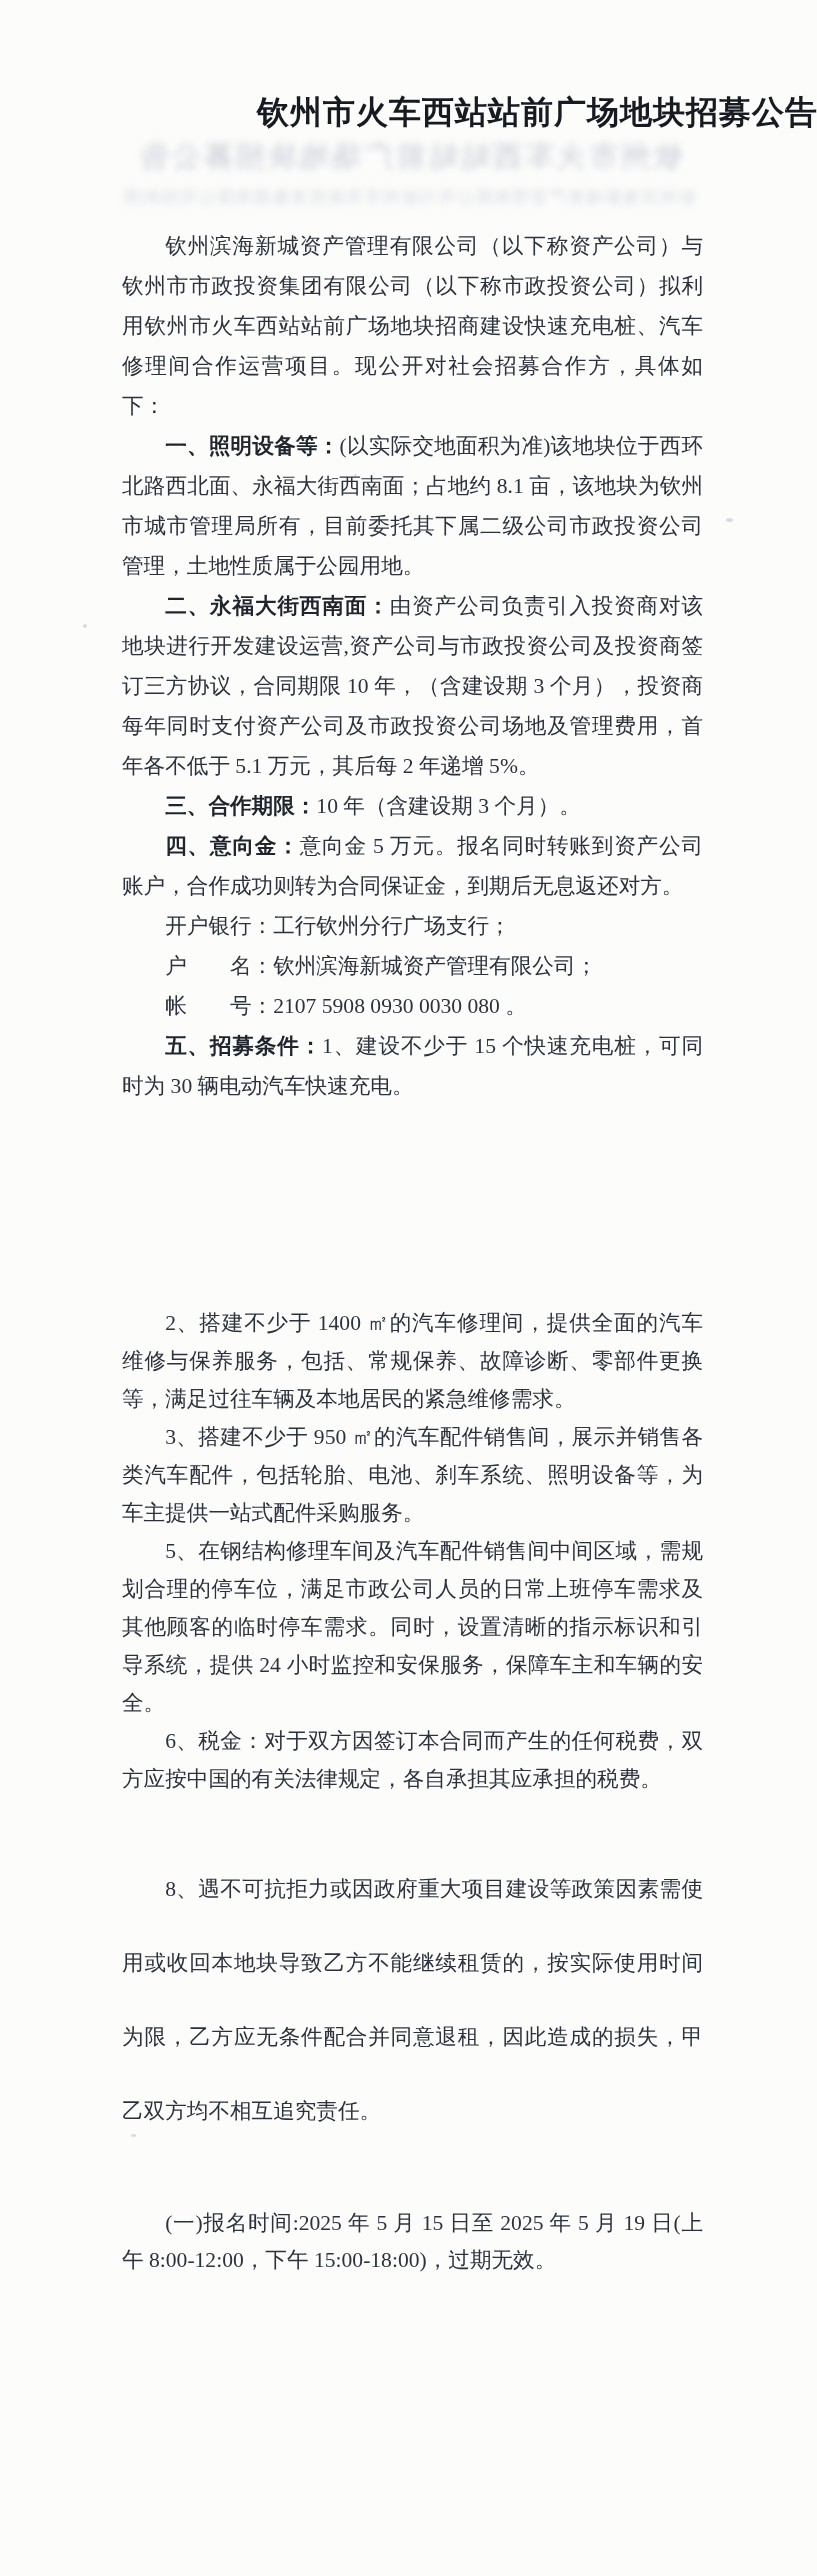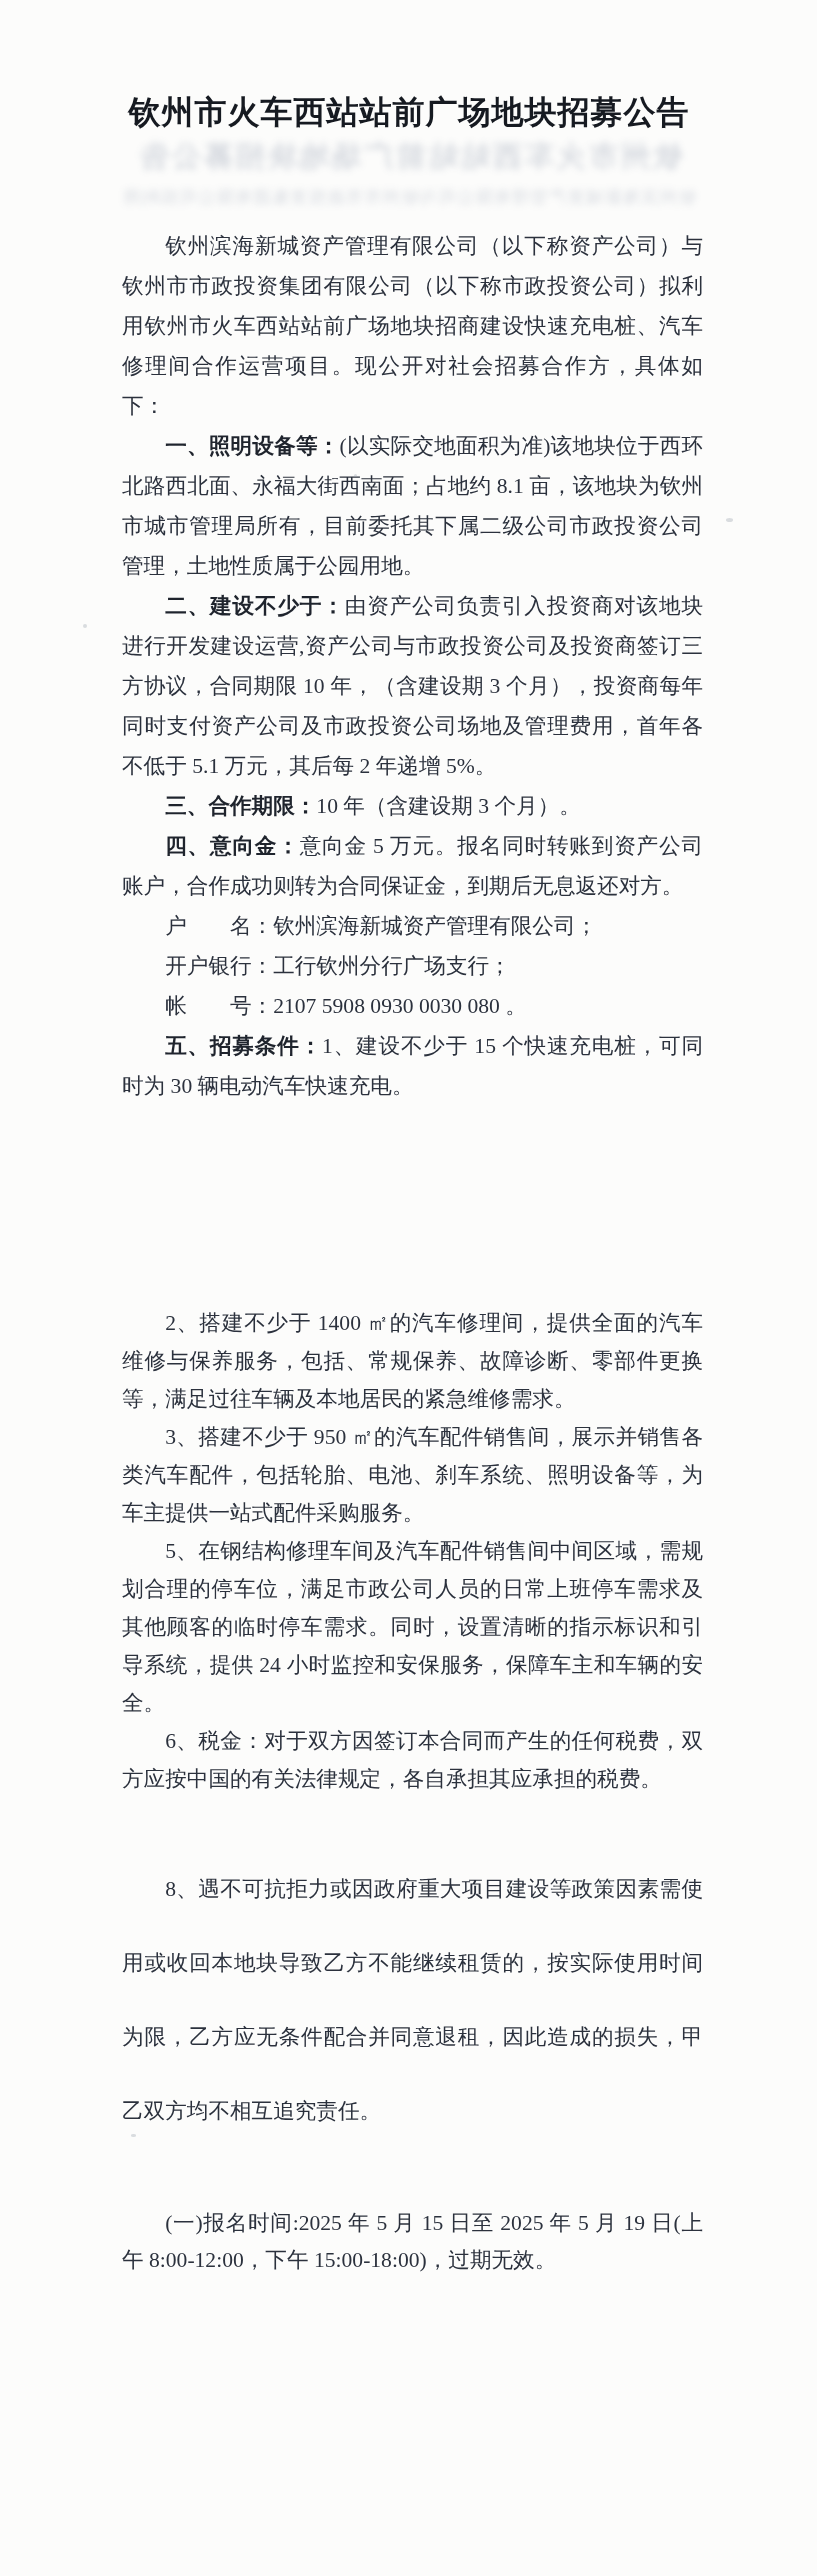--- a/index.html
+++ b/index.html
@@ -1,21 +1,21 @@
 <!DOCTYPE html>
 <html style="font-size:8.2px"><head>
 <meta charset="utf-8">
 <style>
   html,body{margin:0;padding:0;background:#ffffff;}
   .page{
     position:relative;width:818px;height:3470px;background:#fcfcfb;overflow:hidden;
     font-family:"Liberation Serif","DejaVu Serif",serif;color:#2b313d;
   }
   .title{
-    position:absolute;top:91px;left:0;width:100%;margin:0;text-align:center;
+    position:absolute;top:91px;left:0;width:100%;margin:0;text-align:right;
     font-family:"Liberation Sans","DejaVu Sans",sans-serif;font-weight:800;
     font-size:32px;letter-spacing:1px;color:#161a21;
   }
   
   .bleed{
     position:absolute;top:137px;left:62px;width:694px;text-align:center;
     transform:scaleX(-1);filter:blur(3.6px);opacity:.30;color:#7d89a0;pointer-events:none;
   }
   .bleed-l1{font-family:"Liberation Sans","DejaVu Sans",sans-serif;font-weight:800;font-size:29px;letter-spacing:3.1px;white-space:nowrap;}
   .bleed-l2{font-size:17.5px;margin-top:8.2px;letter-spacing:1px;white-space:nowrap;}
@@ -40,25 +40,25 @@
   <h1 class="title">钦州市火车西站站前广场地块招募公告</h1>
 
   <div class="bleed">
     <div class="bleed-l1">钦州市火车西站站前广场地块招募公告</div>
     <div class="bleed-l2">钦州滨海新城资产管理有限公司与钦州市市政投资集团有限公司拟利用</div>
   </div>
 
   <div class="doc-body" id="doc-body">
       <p class="lh78">钦州滨海新城资产管理有限公司（以下称资产公司）与钦州市市政投资集团有限公司（以下称市政投资公司）拟利用钦州市火车西站站前广场地块招商建设快速充电桩、汽车修理间合作运营项目。现公开对社会招募合作方，具体如下：</p>
       <p class="lh78"><span class="bold-head">一、照明设备等：</span>(以实际交地面积为准)该地块位于西环北路西北面、永福大街西南面；占地约 8.1 亩，该地块为钦州市城市管理局所有，目前委托其下属二级公司市政投资公司管理，土地性质属于公园用地。</p>
-      <p class="lh78"><span class="bold-head">二、建设不少于：</span>由资产公司负责引入投资商对该地块进行开发建设运营,资产公司与市政投资公司及投资商签订三方协议，合同期限 10 年，（含建设期 3 个月），投资商每年同时支付资产公司及市政投资公司场地及管理费用，首年各不低于 5.1 万元，其后每 2 年递增 5%。</p>
+      <p class="lh78"><span class="bold-head">二、永福大街西南面：</span>由资产公司负责引入投资商对该地块进行开发建设运营,资产公司与市政投资公司及投资商签订三方协议，合同期限 10 年，（含建设期 3 个月），投资商每年同时支付资产公司及市政投资公司场地及管理费用，首年各不低于 5.1 万元，其后每 2 年递增 5%。</p>
       <p class="lh78"><span class="bold-head">三、合作期限：</span>10 年（含建设期 3 个月）。</p>
       <p class="lh78"><span class="bold-head">四、意向金：</span>意向金 5 万元。报名同时转账到资产公司账户，合作成功则转为合同保证金，到期后无息返还对方。</p>
+      <p class="lh78">开户银行：工行钦州分行广场支行；</p>
       <p class="lh78">户　　名：钦州滨海新城资产管理有限公司；</p>
-      <p class="lh78">开户银行：工行钦州分行广场支行；</p>
       <p class="lh78">帐　　号：2107 5908 0930 0030 080 。</p>
       <p class="lh78"><span class="bold-head">五、招募条件：</span>1、建设不少于 15 个快速充电桩，可同时为 30 辆电动汽车快速充电。</p>
       <div class="page-gap" style="height: 198px;"></div>
       <p class="lh73">2、搭建不少于 1400 ㎡的汽车修理间，提供全面的汽车维修与保养服务，包括、常规保养、故障诊断、零部件更换等，满足过往车辆及本地居民的紧急维修需求。</p>
       <p class="lh73">3、搭建不少于 950 ㎡的汽车配件销售间，展示并销售各类汽车配件，包括轮胎、电池、刹车系统、照明设备等，为车主提供一站式配件采购服务。</p>
       <p class="lh73">5、在钢结构修理车间及汽车配件销售间中间区域，需规划合理的停车位，满足市政公司人员的日常上班停车需求及其他顾客的临时停车需求。同时，设置清晰的指示标识和引导系统，提供 24 小时监控和安保服务，保障车主和车辆的安全。</p>
       <p class="lh73">6、税金：对于双方因签订本合同而产生的任何税费，双方应按中国的有关法律规定，各自承担其应承担的税费。</p>
       <div class="page-gap" style="height: 54px;"></div>
       <p class="lh143">8、遇不可抗拒力或因政府重大项目建设等政策因素需使用或收回本地块导致乙方不能继续租赁的，按实际使用时间为限，乙方应无条件配合并同意退租，因此造成的损失，甲乙双方均不相互追究责任。</p>
       <div class="page-gap" style="height: 57px;"></div>

